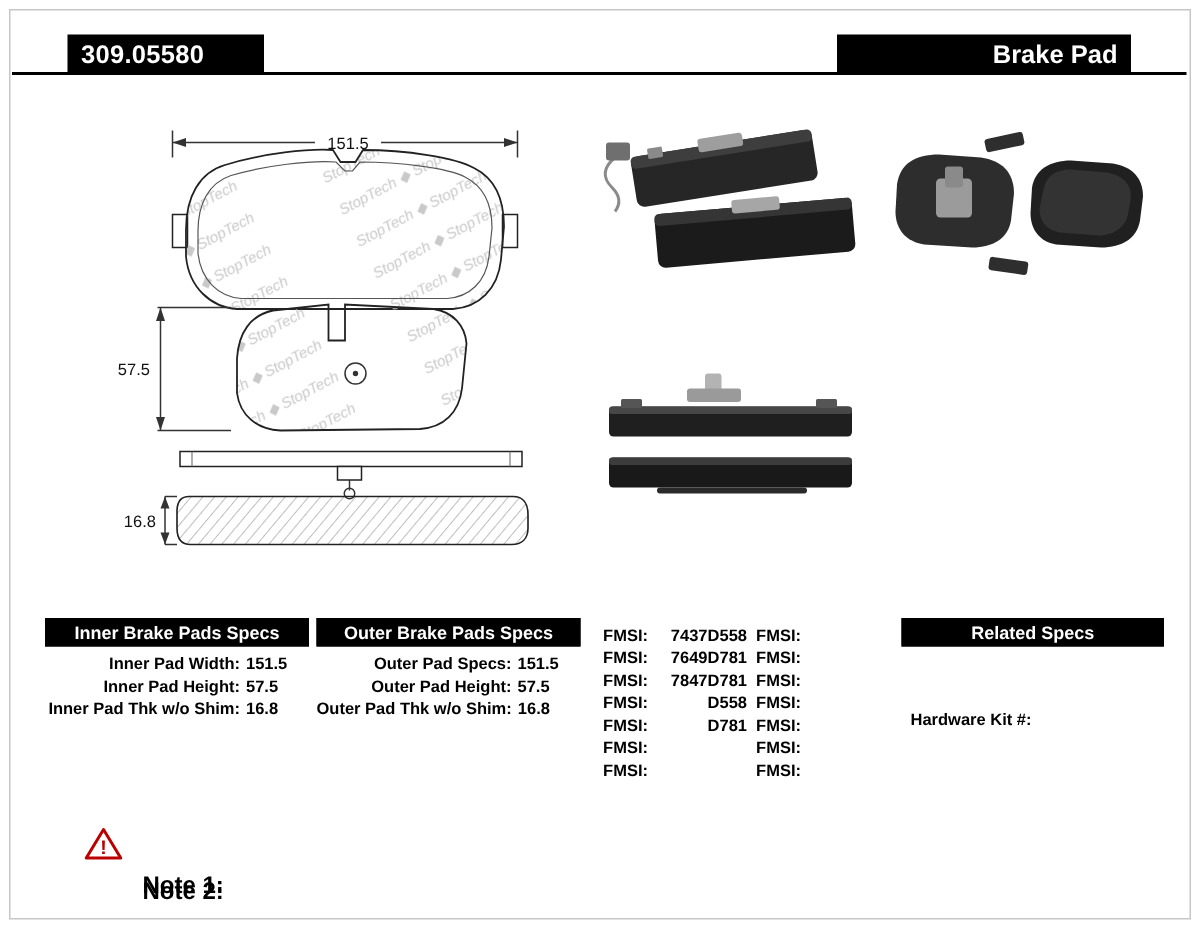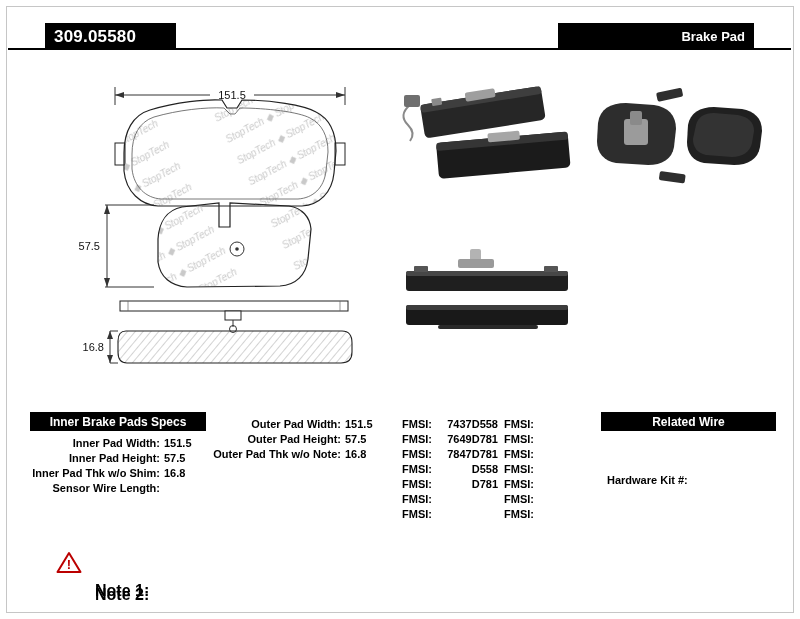--- a/index.html
+++ b/index.html
@@ -6,21 +6,21 @@
   html,body { background:#fff; }
   body { width:800px; height:619px; font-family:"Liberation Sans", sans-serif; color:#000; }
   #page { position:relative; width:800px; height:619px; background:#fff; overflow:hidden; }
 
   .frame { position:absolute; left:6px; top:6px; right:6px; bottom:6px; border:1px solid #c6c6c6; pointer-events:none; }
 
   .header-rule { position:absolute; left:8px; right:9px; top:48px; height:2px; background:#000; }
   .part-box { position:absolute; left:45px; top:23px; width:131px; height:27px; background:#000; color:#fff;
               font-size:17px; font-weight:bold; line-height:27px; padding-left:9px; letter-spacing:.2px; }
   .type-box { position:absolute; left:558px; top:23px; width:196px; height:27px; background:#000; color:#fff;
-              font-size:13px; font-weight:bold; line-height:27px; padding-right:9px; text-align:right;padding-left:28px; }
+              font-size:17px; font-weight:bold; line-height:27px; padding-right:9px; text-align:right;padding-left:28px; }
 
   .diagram { position:absolute; left:8px; top:53px; }
 
   .tcol { position:absolute; top:412px; }
   #t-inner   { left:30px;  width:176px; }
   #t-outer   { left:211px; width:176px; }
   #t-fmsi    { left:392px; width:204px; }
   #t-related { left:601px; width:175px; }
   .tbl-header { height:19px; background:#000; color:#fff; font-size:12px; font-weight:bold;
                 text-align:center; line-height:19px; border:1px solid #000; }
@@ -173,39 +173,36 @@
         <span class="val">151.5</span>
       </div>
       <div class="spec-row">
         <span class="lbl">Inner Pad Height:</span>
         <span class="val">57.5</span>
       </div>
       <div class="spec-row">
         <span class="lbl">Inner Pad Thk w/o Shim:</span>
         <span class="val">16.8</span>
       </div>
-      <div class="spec-row">
-        <span class="lbl">Sensor Wire Length:</span>
-        <span class="val"></span>
-      </div>
     </div>
   </div>
 
   <div class="tcol" id="t-outer">
-    <div class="rows">
-      <div class="spec-row">
-        <span class="lbl">Outer Pad Width:</span>
+    <div class="tbl-header">Outer Brake Pads Specs</div>
+    <div class="rows">
+      <div class="spec-row">
+        <span class="lbl">Outer Pad Specs:</span>
         <span class="val">151.5</span>
       </div>
       <div class="spec-row">
         <span class="lbl">Outer Pad Height:</span>
         <span class="val">57.5</span>
       </div>
       <div class="spec-row">
-        <span class="lbl">Outer Pad Thk w/o Note:</span>
+        <span class="lbl">Outer Pad Thk w/o Shim:</span>
         <span class="val">16.8</span>
       </div>
     </div>
   </div>
 
   <div class="tcol" id="t-fmsi">
     <div class="rows">
       <div class="fmsi-row">
         <span class="l1">FMSI:</span>
         <span class="v1">7437D558</span>
@@ -245,21 +242,21 @@
       <div class="fmsi-row">
         <span class="l1">FMSI:</span>
         <span class="v1"></span>
         <span class="l2">FMSI:</span>
         <span class="v2"></span>
       </div>
     </div>
   </div>
 
   <div class="tcol" id="t-related">
-    <div class="tbl-header">Related Wire</div>
+    <div class="tbl-header">Related Specs</div>
     <div class="rows">
       <div class="rel-row">
         <span class="lbl2">Hardware Kit #:</span>
         <span class="val"></span>
       </div>
     </div>
   </div>
 
   <svg class="warning" width="26" height="23" viewBox="0 0 26 23">
     <polygon points="13,2 24.5,21 1.5,21" fill="#fff" stroke="#bb0000" stroke-width="2" stroke-linejoin="round"></polygon>

